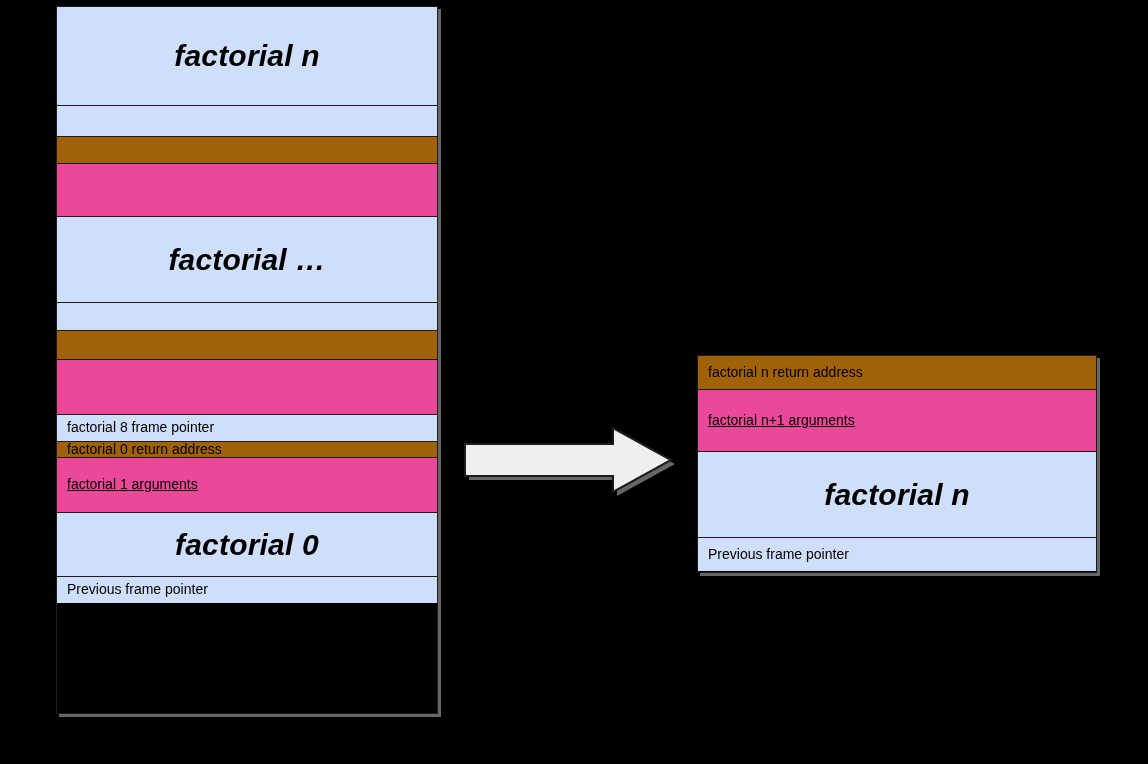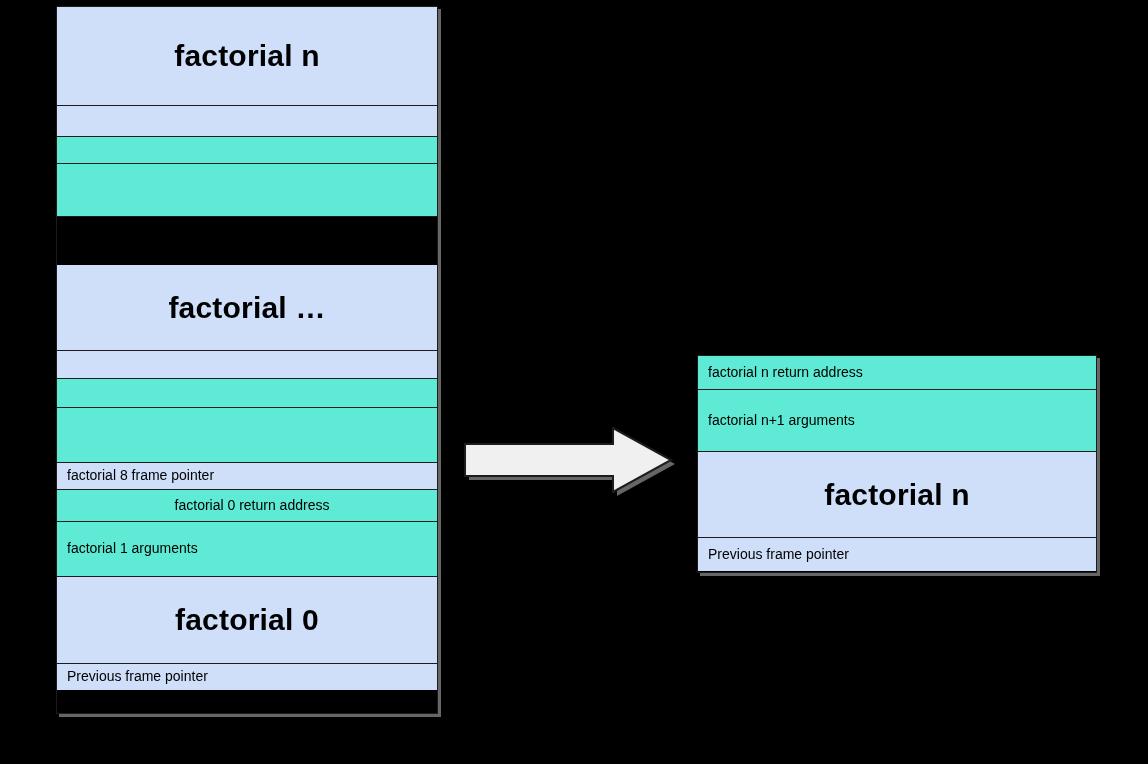--- a/index.html
+++ b/index.html
@@ -41,25 +41,26 @@
   .row {
     box-sizing: border-box;
     border-bottom: 1px solid #1c1c1c;
     display: flex;
     align-items: center;
     overflow: hidden;
   }
   .row:last-child { border-bottom: none; }
 
   .row.blue   { background: #cfdff9; }
-  .row.green  { background: #5eead4; }
-  .row.yellow { background: #5eead4; }
+  .row.green  { background: #a16207; }
+  .row.yellow { background: #ec4899; text-decoration: underline; }
 
   .row.title {
     justify-content: center;
+    font-style: italic;
   }
   .row.title .lbl {
     font-size: 30px;
     font-weight: bold;
     letter-spacing: 0.2px;
     text-align: center;
   }
   .row.small {
     justify-content: flex-start;
     padding-left: 10px;
@@ -84,36 +85,36 @@
 </head>
 <body>
 
 <div class="stack" id="left-stack">
     <div class="row blue title" style="height: 99px;">
       <span class="lbl">factorial n</span>
     </div>
     <div class="row blue empty" style="height: 31px;"></div>
     <div class="row green empty" style="height: 27px;"></div>
     <div class="row yellow empty" style="height: 53px;"></div>
-    <div class="row blue title" style="height: 86px; margin-top: 48px;">
+    <div class="row blue title" style="height: 86px;">
       <span class="lbl">factorial …</span>
     </div>
     <div class="row blue empty" style="height: 28px;"></div>
     <div class="row green empty" style="height: 29px;"></div>
     <div class="row yellow empty" style="height: 55px;"></div>
     <div class="row blue small" style="height: 27px;">
       <span class="lbl">factorial 8 frame pointer</span>
     </div>
-    <div class="row green small" style="height: 32px; justify-content: center;">
+    <div class="row green small" style="height: 16px;">
       <span class="lbl">factorial 0 return address</span>
     </div>
     <div class="row yellow small" style="height: 55px; align-items: center;">
       <span class="lbl">factorial 1 arguments</span>
     </div>
-    <div class="row blue title" style="height: 87px;">
+    <div class="row blue title" style="height: 64px;">
       <span class="lbl">factorial 0</span>
     </div>
     <div class="row blue small" style="height: 26px;">
       <span class="lbl">Previous frame pointer</span>
     </div>
   </div>
 
 <div id="arrow-wrap">
   <svg width="215" height="72" viewBox="0 0 215 72" xmlns="http://www.w3.org/2000/svg">
     <polygon points="4,20 152,20 152,4 210,36 152,68 152,52 4,52" fill="rgba(120,120,120,0.85)" transform="translate(4,4)"></polygon>

